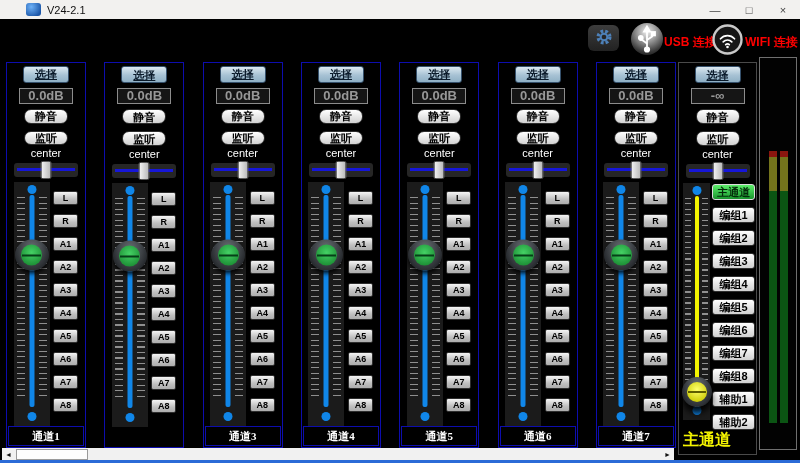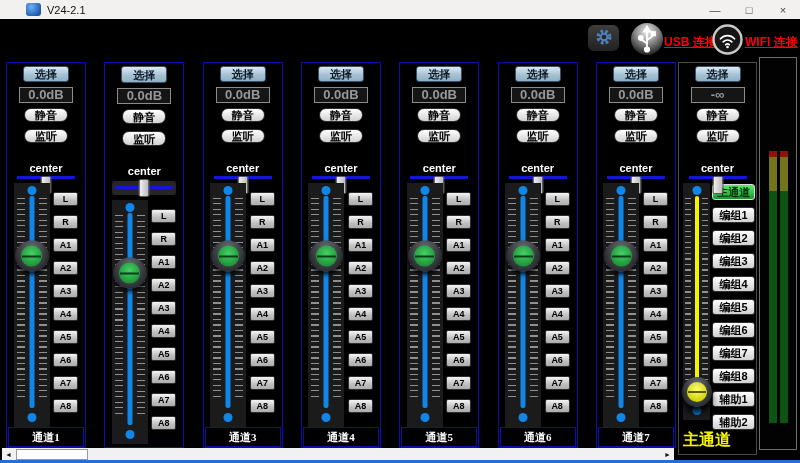--- a/index.html
+++ b/index.html
@@ -25,39 +25,39 @@
 
   
   .app{position:absolute;top:19px;left:0;right:0;bottom:0;background:#000;}
   .v24-title{position:absolute;top:12px;left:0;width:780px;text-align:center;color:#ededed;
     font-size:17px;font-weight:bold;font-style:italic;letter-spacing:1px;}
   .gear-btn{position:absolute;left:588px;top:6px;width:31px;height:26px;border:none;border-radius:6px;
     background:linear-gradient(#3d3d3d,#222);display:flex;align-items:center;justify-content:center;}
   .conn-icon{position:absolute;}
   .usb-icon{left:630px;top:3px;}
   .wifi-icon{left:712px;top:5px;}
-  .conn-label{position:absolute;font-size:12px;font-weight:bold;color:var(--status-red);top:15px;white-space:nowrap;text-decoration:underline;}
+  .conn-label{position:absolute;font-size:12px;font-weight:bold;color:var(--status-red);top:15px;white-space:nowrap;}
   .usb-label{left:664px;}
   .wifi-label{left:745px;}
 
   
   .channels{position:absolute;left:6px;top:43px;width:670px;height:386px;display:flex;justify-content:space-between;}
   .strip{width:80px;height:386px;background:#000;border:1px solid var(--strip-border);
     display:flex;flex-direction:column;align-items:center;}
   .btn-select{margin-top:3px;width:46px;height:17px;border:1px solid #35506b;border-radius:3px;
     background:linear-gradient(#dce9f1,#a7c2d4 55%,#8fb0c5);color:#0a1a2a;font-weight:bold;font-size:11px;
-    font-family:inherit;padding:0;line-height:14px;}
+    font-family:inherit;padding:0;line-height:14px;text-decoration:underline;}
   .gain-display{margin-top:5px;width:54px;height:16px;background:#151515;border:1px solid #8c8c8c;
     color:#989898;font-size:13px;font-weight:bold;text-align:center;line-height:14px;}
   .btn-white{width:44px;height:15px;border:1px solid #2c2c2c;border-radius:7px;
     background:linear-gradient(#fff,#d2d2d2);color:#000;font-weight:bold;font-size:11px;
     font-family:inherit;padding:0;line-height:12px;}
   .btn-mute{margin-top:5px;}
   .btn-monitor{margin-top:7px;}
-  .pan-label{margin-top:19px;color:#fff;font-size:11px;height:13px;line-height:13px;font-weight:bold;}
+  .pan-label{margin-top:2px;color:#fff;font-size:11px;height:13px;line-height:13px;}
   .pan{margin-top:3px;position:relative;width:64px;height:14px;background:#262626;border-radius:3px;}
   .pan-line{position:absolute;left:3px;right:3px;top:50%;height:3px;margin-top:-2px;background:#1616d8;}
   .pan-handle{position:absolute;top:-2px;width:11px;height:18px;border:1px solid #5a5a5a;border-radius:2px;
     background:linear-gradient(90deg,#f2f2f2,#b9b9b9);transform:translateX(-50%);}
   .fader-row{margin-top:5px;display:flex;align-items:flex-start;}
   .fader-track{position:relative;width:36px;height:244px;background:#1b1b1b;}
   .ticks{position:absolute;top:15px;bottom:26px;width:8px;
     background:repeating-linear-gradient(to bottom,#8f8f8f 0 1px,transparent 1px 5.5px);}
   .ticks-l{left:3px;}
   .ticks-r{right:3px;}

